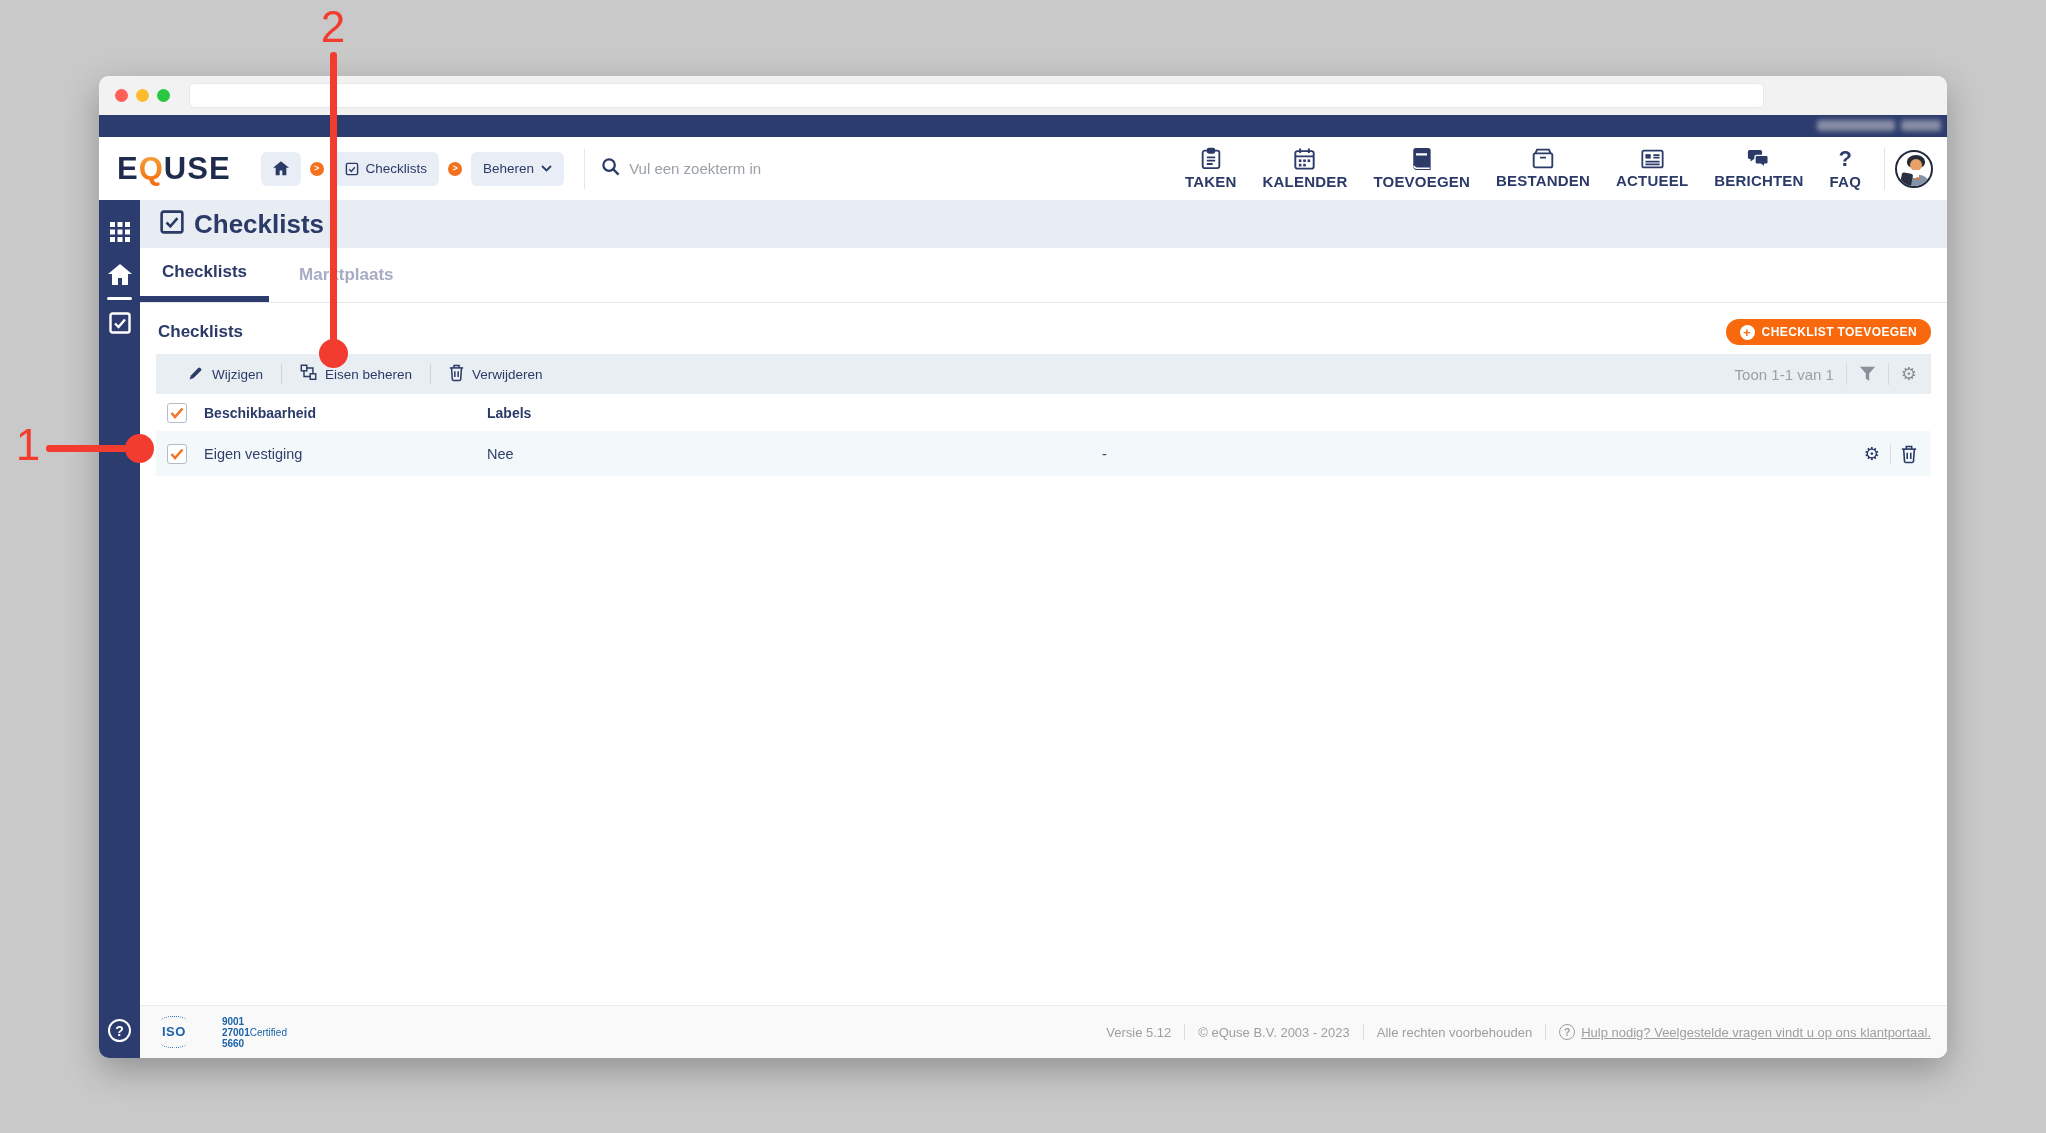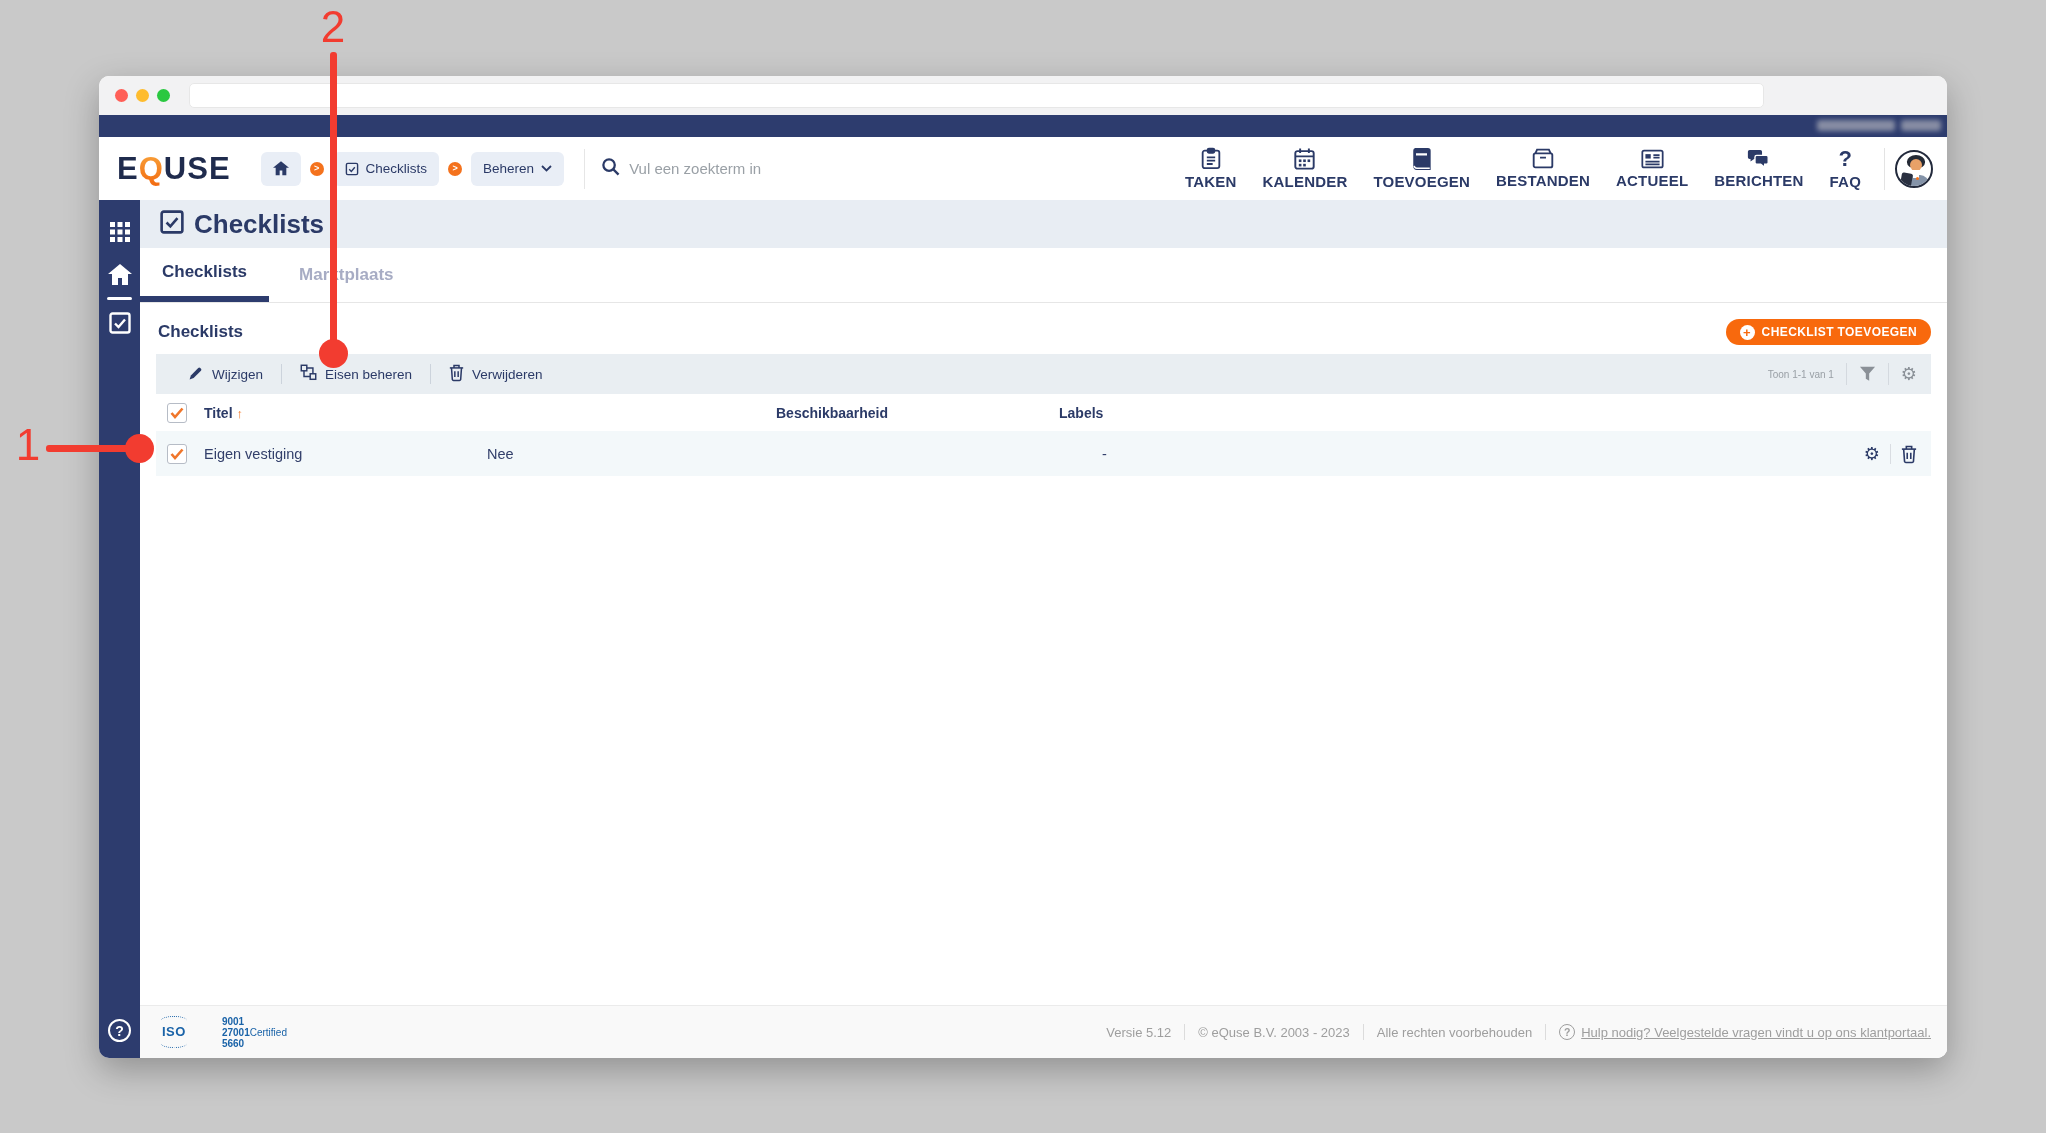--- a/index.html
+++ b/index.html
@@ -78,21 +78,21 @@
     font-size:12px; font-weight:700; letter-spacing:.4px; display:flex; align-items:center; gap:7px; padding:0 14px; cursor:pointer;
     font-family:"Liberation Sans", sans-serif;}
   .plus-circle{width:15px; height:15px; border-radius:50%; background:#fff; color:var(--orange-btn,#f8690d);
     font-size:13px; font-weight:800; display:flex; align-items:center; justify-content:center; line-height:1;}
 
   .toolbar{margin-top:9px; height:40px; background:var(--toolbar-bg,#e9eef2); display:flex; align-items:center; padding:0 14px;}
   .tb-btn{display:flex; align-items:center; gap:8px; color:var(--navy-text,#2b3a67); font-size:13.5px; font-weight:500;
     padding:0 18px; cursor:pointer; height:100%;}
   .tb-sep{width:1px; height:20px; background:#ccd3dc;}
   .tb-right{margin-left:auto; display:flex; align-items:center; gap:12px;}
-  .tb-count{color:#9aa0a6; font-size:10px;}
+  .tb-count{color:#9aa0a6; font-size:15px;}
   .tb-rsep{width:1px; height:22px; background:#d4d9df;}
   .tb-ic{color:#8a9097; cursor:pointer; display:flex; align-items:center;}
   .gear-glyph{font-family:"DejaVu Sans", sans-serif; font-size:18px; line-height:1;}
 
   .thead,.trow{display:flex; align-items:center;}
   .thead{height:37px; background:#fff;}
   .trow{height:45px; background:var(--row-bg,#f3f8fa); cursor:pointer;}
   .col-check{width:48px; display:flex; align-items:center; padding-left:11px;}
   .col-titel{width:572px;} .col-besch{width:283px;} .col-actief{width:615px;} .col-labels{width:165px;}
   .col-actions{flex:1; display:flex; align-items:center; justify-content:flex-end; gap:10px; padding-right:14px;}
@@ -395,21 +395,20 @@
           </div>
 
           <div class="thead">
             <div class="col-check">
               <div class="cbox" aria-checked="true">
                 <svg width="14" height="12" viewBox="0 0 14 12" fill="none" stroke="#f0762a" stroke-width="2.6">
                     <path d="M1.5 6 l3.5 4 L12.5 1.5"></path>
                   </svg>
               </div>
             </div>
-            <div class="col-titel"><span class="th">Titel</span><span class="sort">↑</span></div>
             <div class="col-besch"><span class="th">Beschikbaarheid</span></div>
             <div class="col-labels"><span class="th">Labels</span></div>
             <div class="col-actions"></div>
           </div>
 
           <div class="trow">
             <div class="col-check">
               <div class="cbox" aria-checked="true">
                 <svg width="14" height="12" viewBox="0 0 14 12" fill="none" stroke="#f0762a" stroke-width="2.6">
                     <path d="M1.5 6 l3.5 4 L12.5 1.5"></path>

